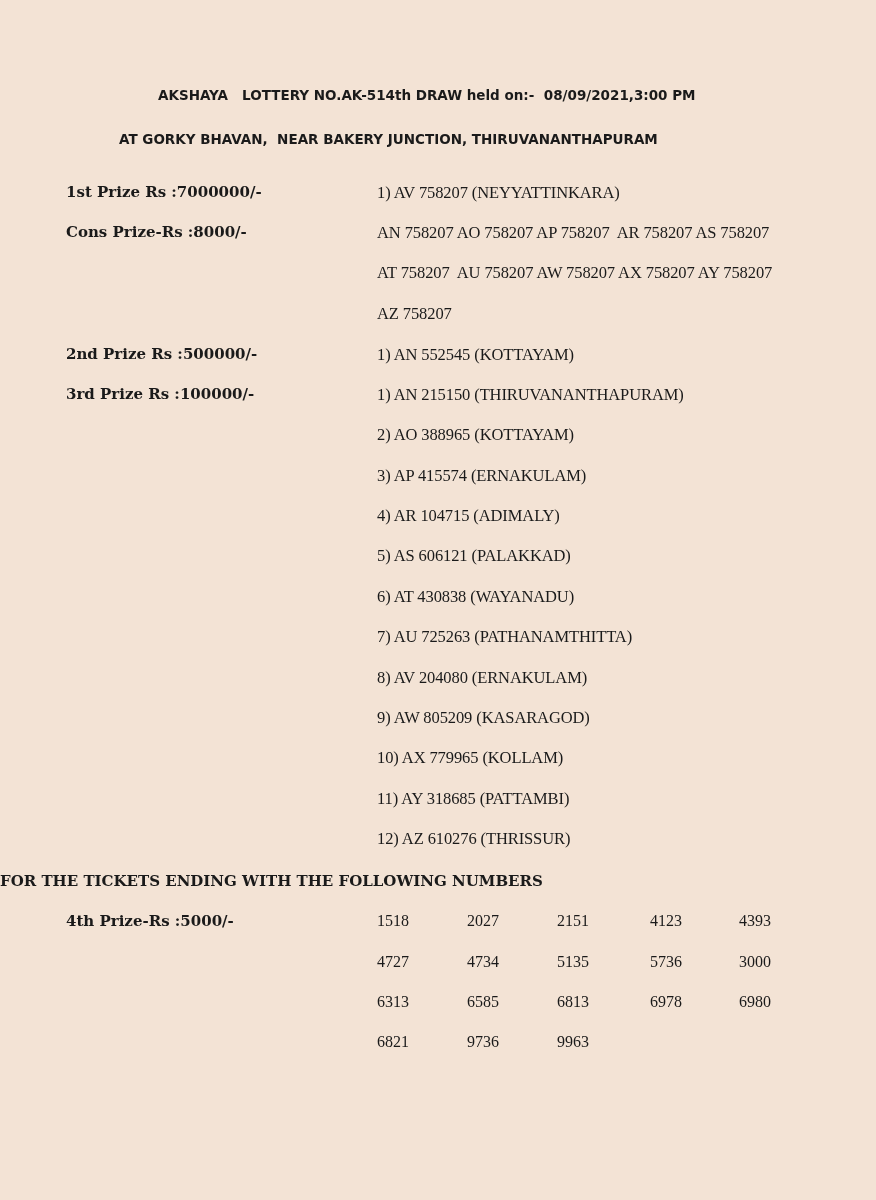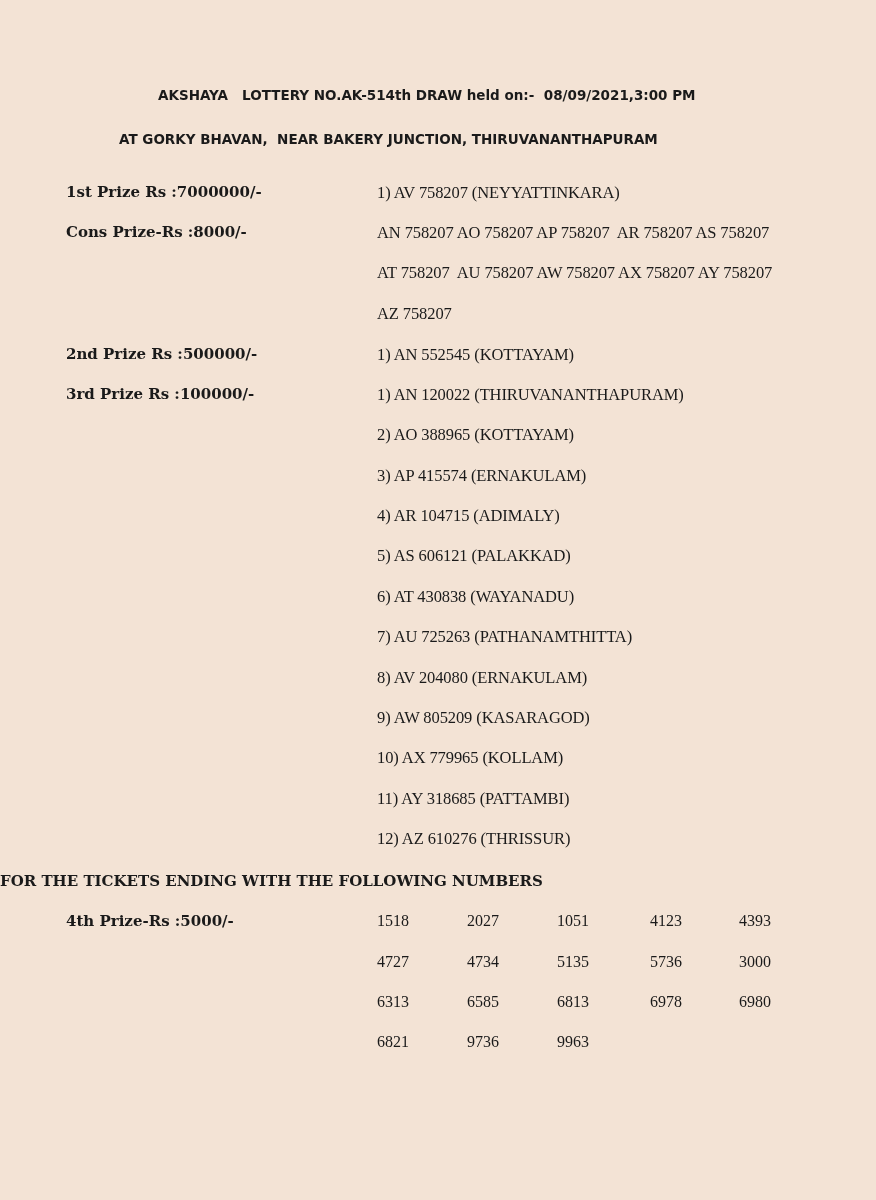--- a/index.html
+++ b/index.html
@@ -57,41 +57,41 @@
 
   <div class="lbl" style="top:223px">Cons Prize-Rs :8000/-</div>
   <div class="val" style="top:223px">AN 758207 AO 758207 AP 758207  AR 758207 AS 758207</div>
   <div class="val" style="top:263px">AT 758207  AU 758207 AW 758207 AX 758207 AY 758207</div>
   <div class="val" style="top:304px">AZ 758207</div>
 
   <div class="lbl" style="top:345px">2nd Prize Rs :500000/-</div>
   <div class="val" style="top:345px">1) AN 552545 (KOTTAYAM)</div>
 
   <div class="lbl" style="top:385px">3rd Prize Rs :100000/-</div>
-  <div class="val" style="top:385px">1) AN 120022 (THIRUVANANTHAPURAM)</div>
+  <div class="val" style="top:385px">1) AN 215150 (THIRUVANANTHAPURAM)</div>
   <div class="val" style="top:425px">2) AO 388965 (KOTTAYAM)</div>
   <div class="val" style="top:466px">3) AP 415574 (ERNAKULAM)</div>
   <div class="val" style="top:506px">4) AR 104715 (ADIMALY)</div>
   <div class="val" style="top:546px">5) AS 606121 (PALAKKAD)</div>
   <div class="val" style="top:587px">6) AT 430838 (WAYANADU)</div>
   <div class="val" style="top:627px">7) AU 725263 (PATHANAMTHITTA)</div>
   <div class="val" style="top:668px">8) AV 204080 (ERNAKULAM)</div>
   <div class="val" style="top:708px">9) AW 805209 (KASARAGOD)</div>
   <div class="val" style="top:748px">10) AX 779965 (KOLLAM)</div>
   <div class="val" style="top:789px">11) AY 318685 (PATTAMBI)</div>
   <div class="val" style="top:829px">12) AZ 610276 (THRISSUR)</div>
 
   <div class="section-title">FOR THE TICKETS ENDING WITH THE FOLLOWING NUMBERS</div>
 
   <div class="lbl" style="top:912px">4th Prize-Rs :5000/-</div>
 
   <div>
     <span class="num" style="top:912px;left:377px">1518</span>
     <span class="num" style="top:912px;left:467px">2027</span>
-    <span class="num" style="top:912px;left:557px">1051</span>
+    <span class="num" style="top:912px;left:557px">2151</span>
     <span class="num" style="top:912px;left:650px">4123</span>
     <span class="num" style="top:912px;left:739px">4393</span>
 
     <span class="num" style="top:953px;left:377px">4727</span>
     <span class="num" style="top:953px;left:467px">4734</span>
     <span class="num" style="top:953px;left:557px">5135</span>
     <span class="num" style="top:953px;left:650px">5736</span>
     <span class="num" style="top:953px;left:739px">3000</span>
 
     <span class="num" style="top:993px;left:377px">6313</span>

